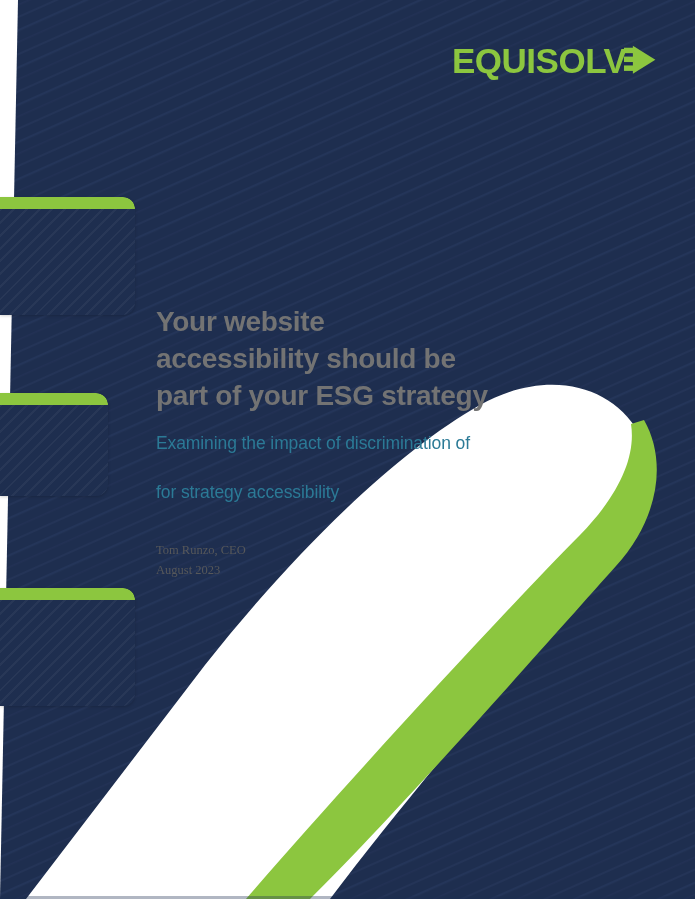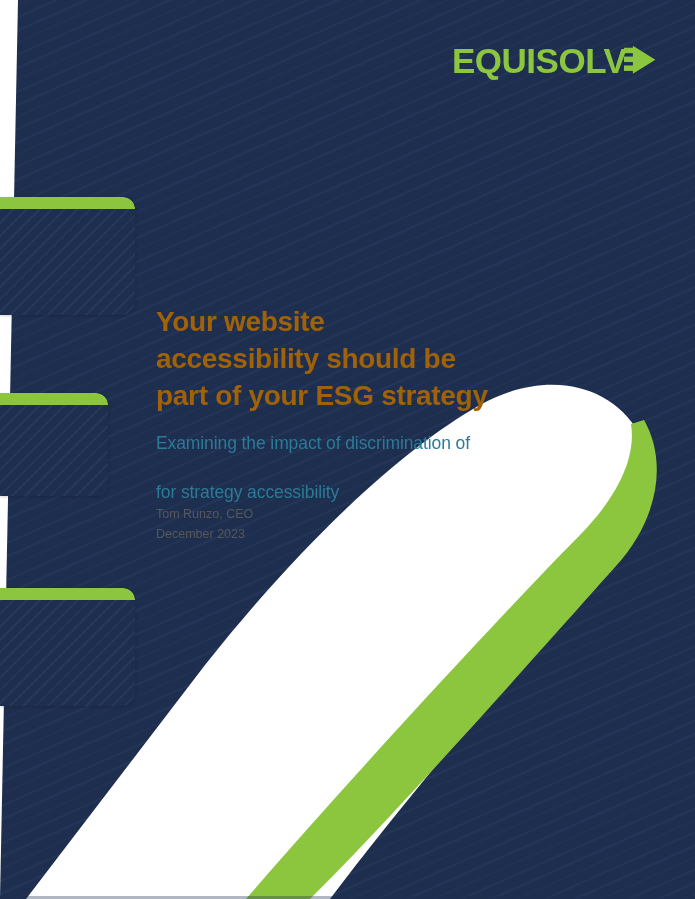--- a/index.html
+++ b/index.html
@@ -91,38 +91,39 @@
     position: absolute;
     left: 156px;
     top: 303px;
     width: 420px;
   }
   #cover-title {
     margin: 0;
     font-size: 28px;
     line-height: 1.33;
     font-weight: bold;
-    color: #a16207;
+    color: #737373;
     letter-spacing: -0.3px;
     font-family: "Liberation Sans", sans-serif;
   }
   #cover-subtitle {
     margin: 16px 0 0 0;
     font-size: 17.5px;
     line-height: 1.42;
     font-weight: normal;
     color: #2b7a96;
     letter-spacing: -0.1px;
     font-family: "Liberation Sans", sans-serif;
   }
   #byline {
+    margin-top: 36px;
     font-size: 12.5px;
     line-height: 1.55;
     color: #57585a;
-    font-family: Liberation Sans, sans-serif;
+    font-family: Liberation Serif, serif;
   }
   #byline div { white-space: nowrap; }
 </style>
 </head>
 <body>
 
 <div id="cover">
 
   <svg id="bg-art" viewBox="0 0 695 899" preserveAspectRatio="none">
     <defs>
@@ -245,17 +246,17 @@
     </h1>
 
     <h2 id="cover-subtitle">
       <span>Examining the impact of discrimination of</span><br>
       <br>
       <span>for strategy accessibility</span>
     </h2>
 
     <div id="byline">
       <div>Tom Runzo, CEO</div>
-      <div>December 2023</div>
+      <div>August 2023</div>
     </div>
   </div>
 
 </div>
 
 </body></html>

